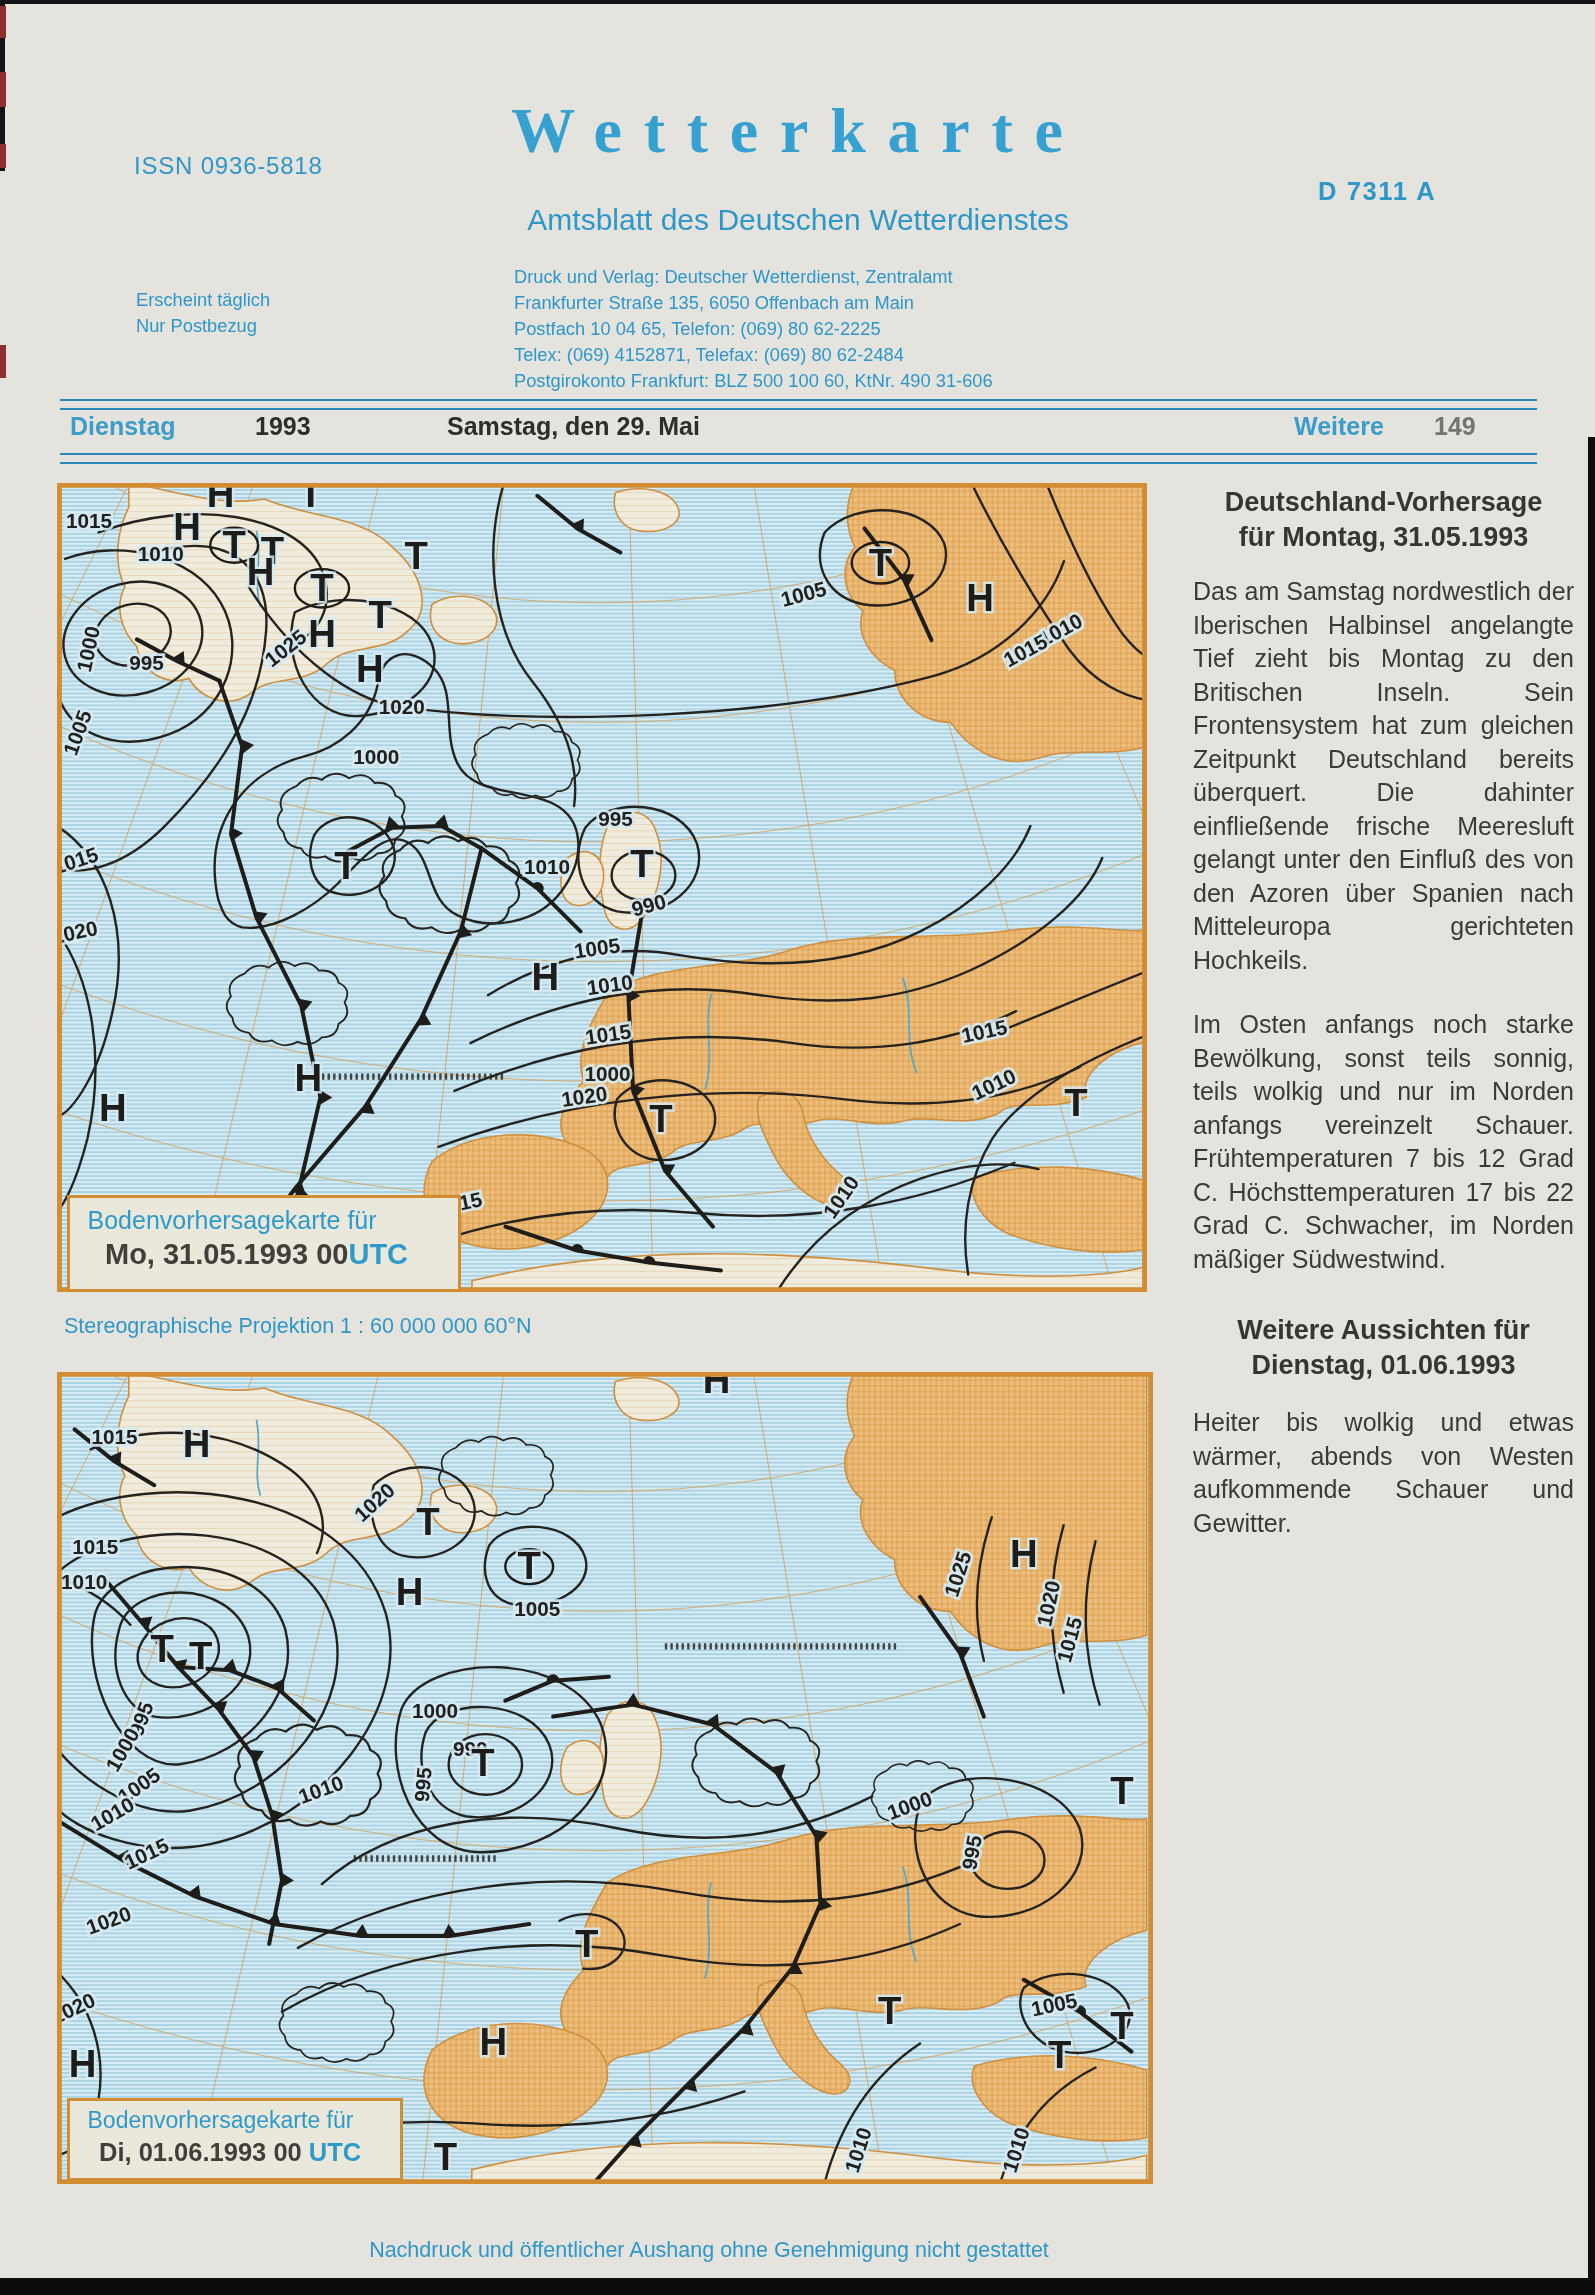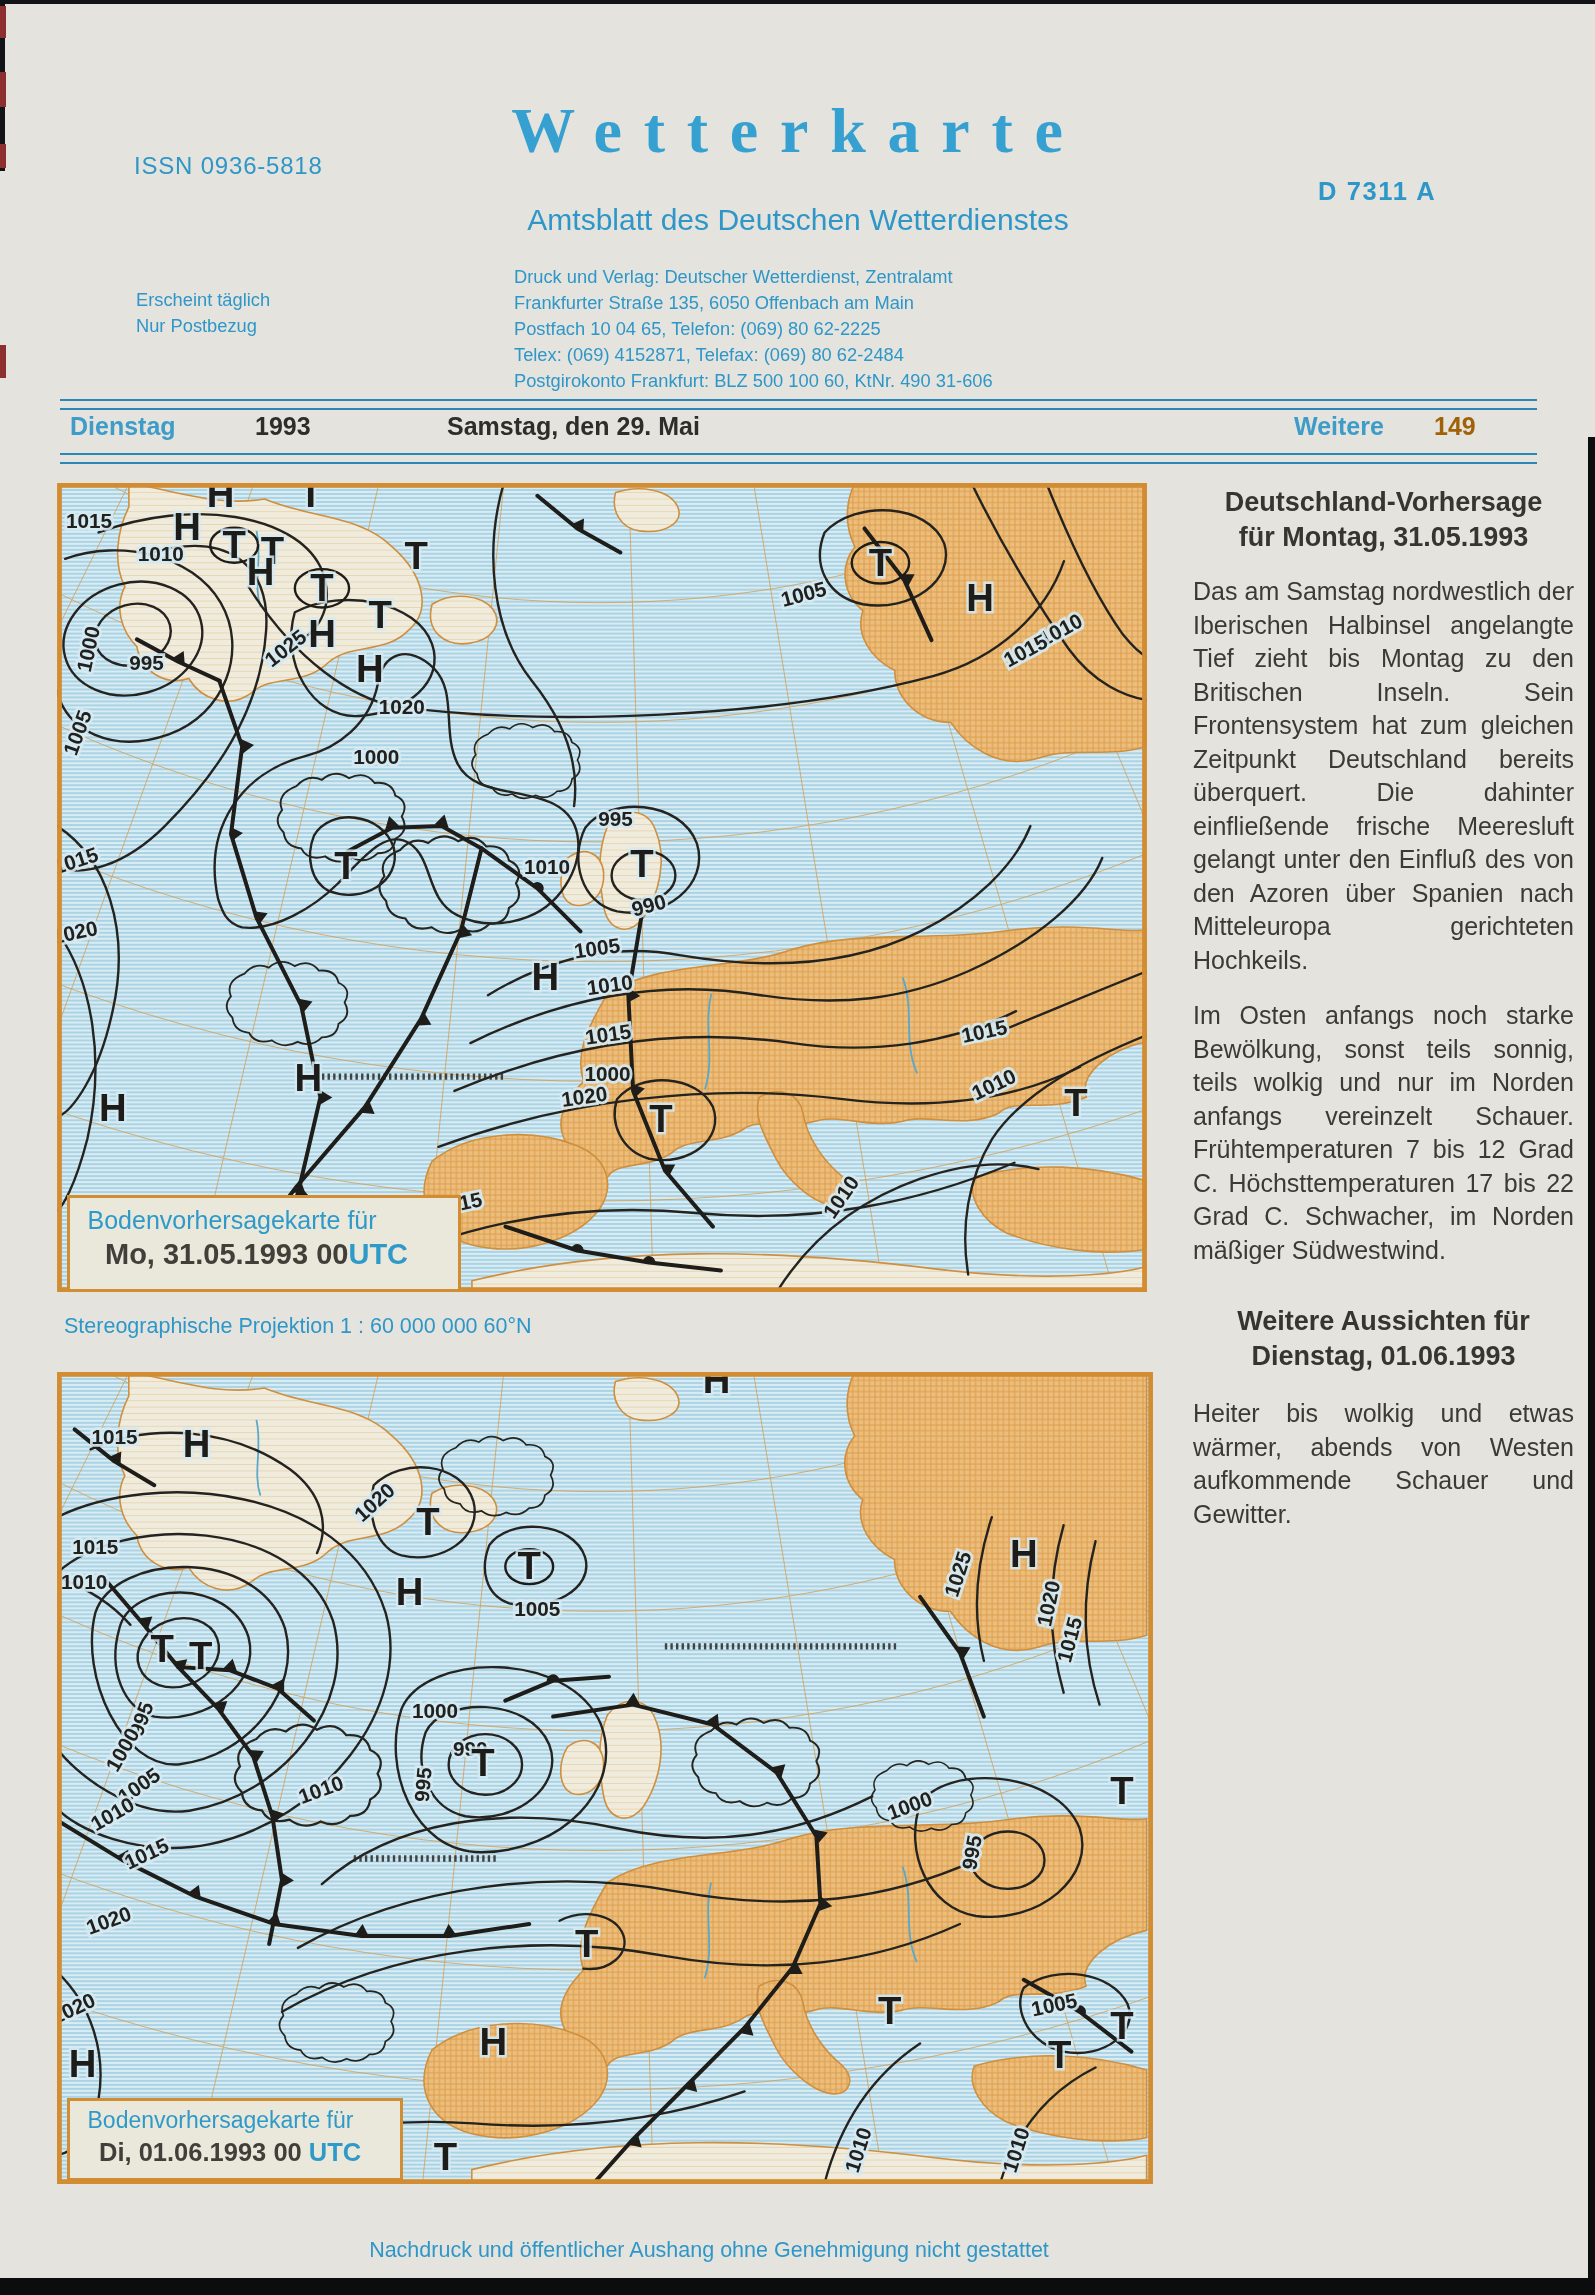--- a/index.html
+++ b/index.html
@@ -18,38 +18,38 @@
   #pubinfo{left:514px;top:264px;}
   #rightinfo{left:1179px;top:287px;}
   
   .rule{left:60px;width:1477px;height:7.2px;border-top:2.4px solid #2a87b8;border-bottom:2.4px solid #2a87b8;}
   #rule1{top:399px;} #rule2{top:453px;}
   .dl{top:412px;font-size:25px;font-weight:bold;}
   #dl-jahrgang{left:70px;color:#3d9cc8;}
   #dl-year{left:255px;color:#2e2d29;}
   #dl-date{left:447px;color:#2e2d29;}
   #dl-nummer{left:1294px;color:#3d9cc8;}
-  #dl-number{left:1434px;color:#a16207;}
+  #dl-number{left:1434px;color:#737373;}
   
   #map1{left:57px;top:483px;}
   #map2{left:57px;top:1372px;}
   .mapbox{background:#eae7db;border:3.2px solid #d28d33;}
   #box1{left:67px;top:1195px;width:388px;height:91px;}
   #box2{left:67px;top:2098px;width:330px;height:77px;}
   .boxl1{display:block;margin:8px 0 0 17.5px;font-size:25px;color:#2e9ac9;}
   .boxl2{display:block;margin:3.2px 0 0 35px;font-size:29px;font-weight:bold;color:#413f39;}
   #box2 .boxl1{font-size:23px;margin-top:6.4px;}
   #box2 .boxl2{font-size:25.5px;margin-left:29px;}
   .utc{color:#2e9ac9;}
   #projnote{left:64px;top:1314px;font-size:21.5px;color:#2e97c8;}
   
   #fcol{left:1193px;top:485px;width:381px;}
   .fh{font-size:27px;font-weight:bold;text-align:center;line-height:1.28;color:#36352f;}
   .fp{font-size:25px;line-height:1.34;text-align:justify;color:#3b3a34;margin:0;}
-  #p1{margin-top:21px;} #p2{margin-top:22px;}
+  #p1{margin-top:21px;} #p2{margin-top:31px;}
   #h2blk{margin-top:37px;} #p3{margin-top:24px;}
   
   #footer{left:0;top:2238px;width:1418px;text-align:center;font-size:21.5px;color:#2e97c8;}
   
   .edge{background:#121316;}
   #e-top{left:0;top:0;width:1595px;height:4px;}
   #e-left{left:0;top:0;width:4.8px;height:171px;}
   #e-right{left:1588px;top:437px;width:7.2px;height:1858px;background:#0c0d0f;}
   #e-bottom{left:0;top:2278px;width:1595px;height:17.5px;background:#0b0c0e;}
   .rmark{left:0;width:5.6px;background:#8e2f2f;}

